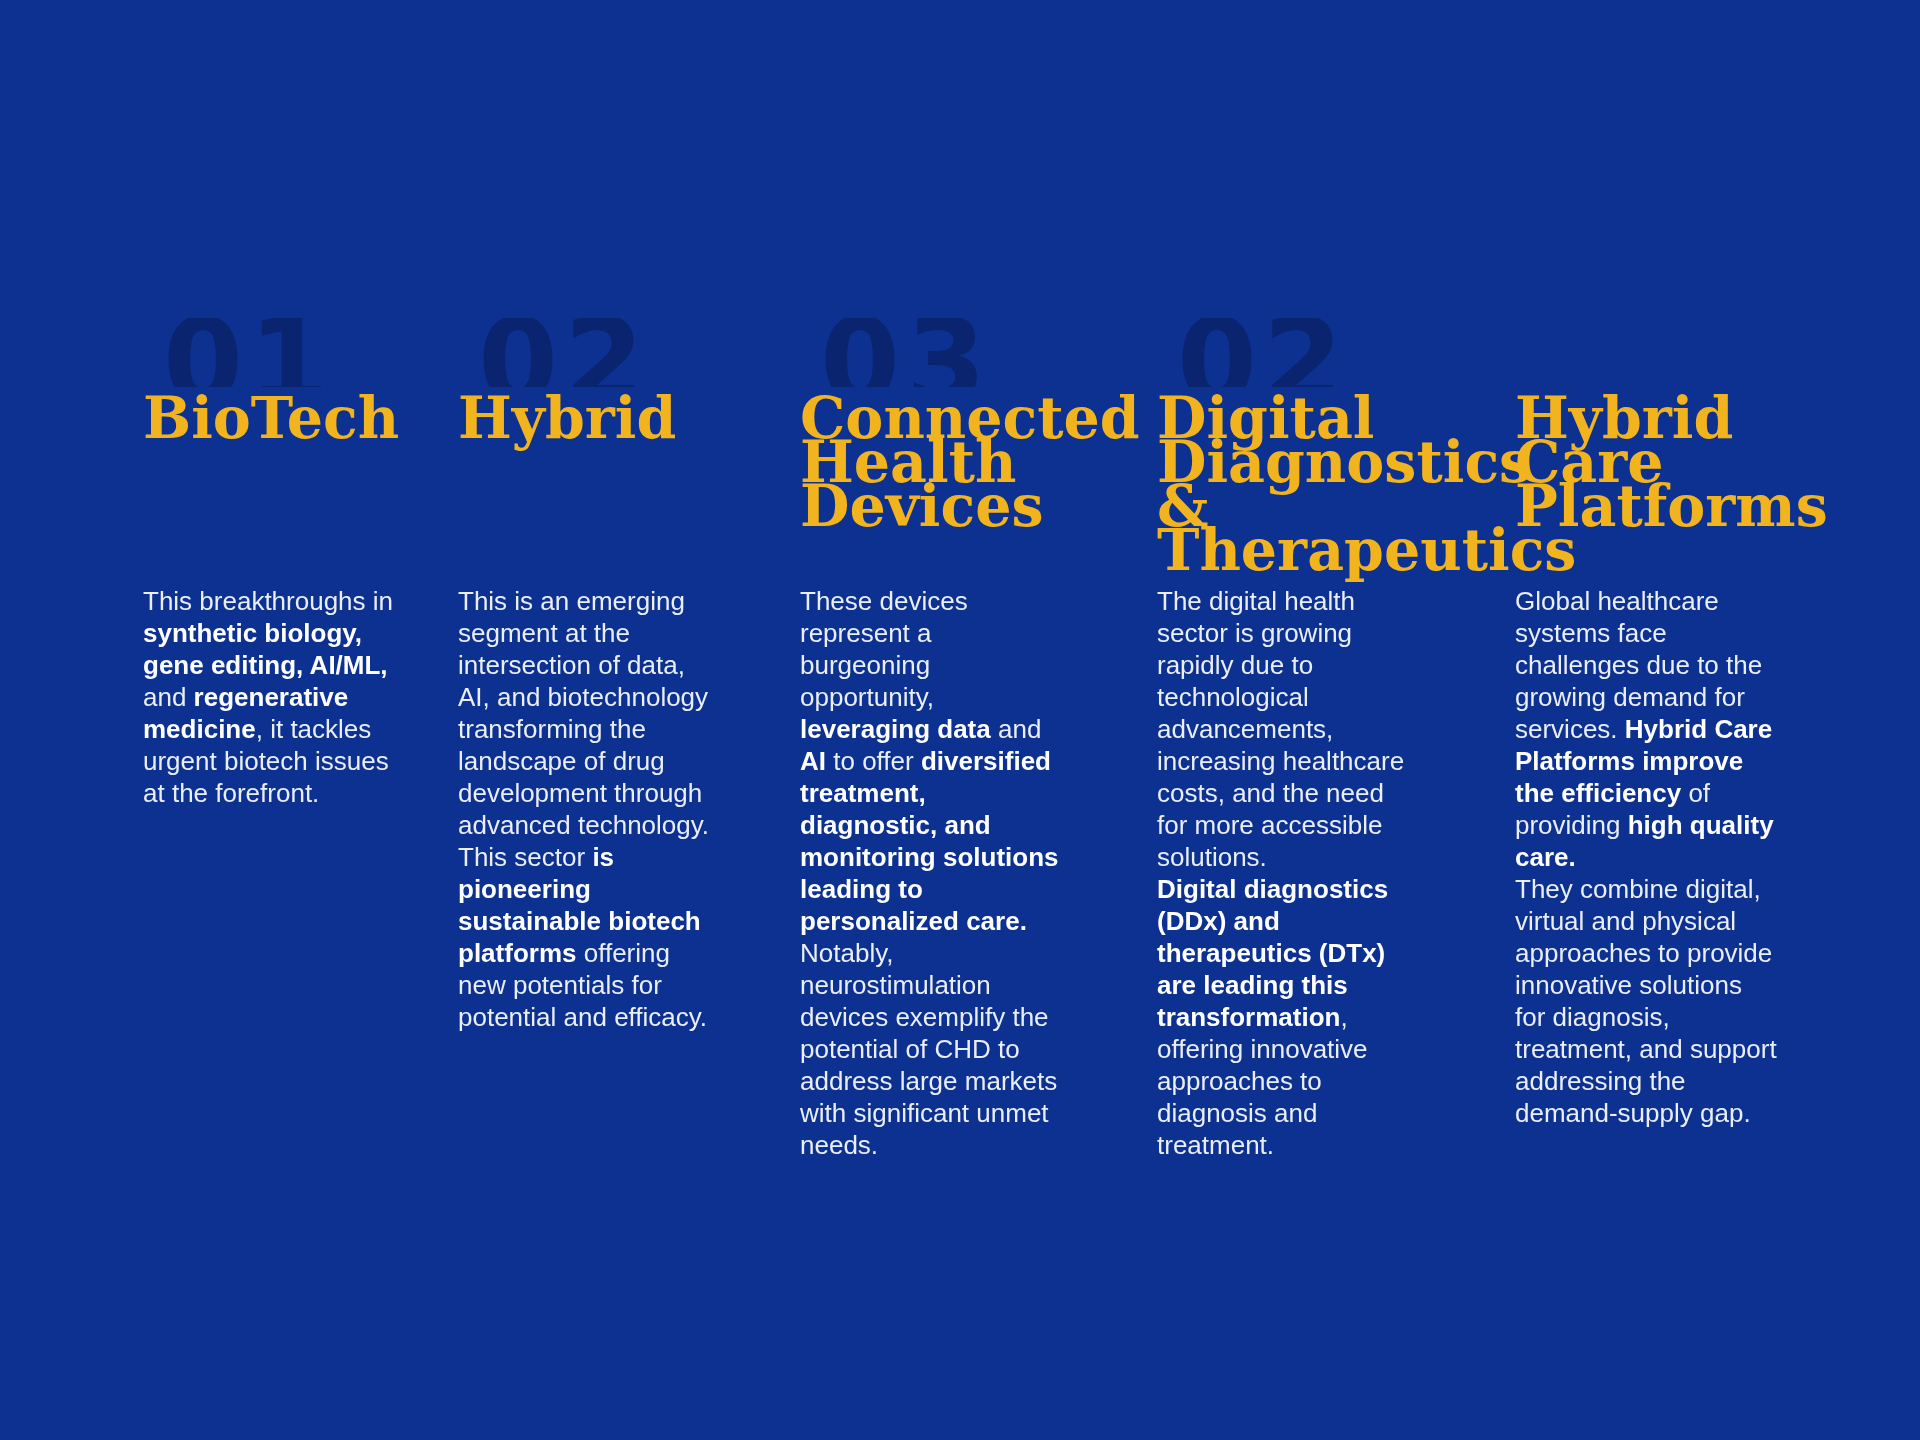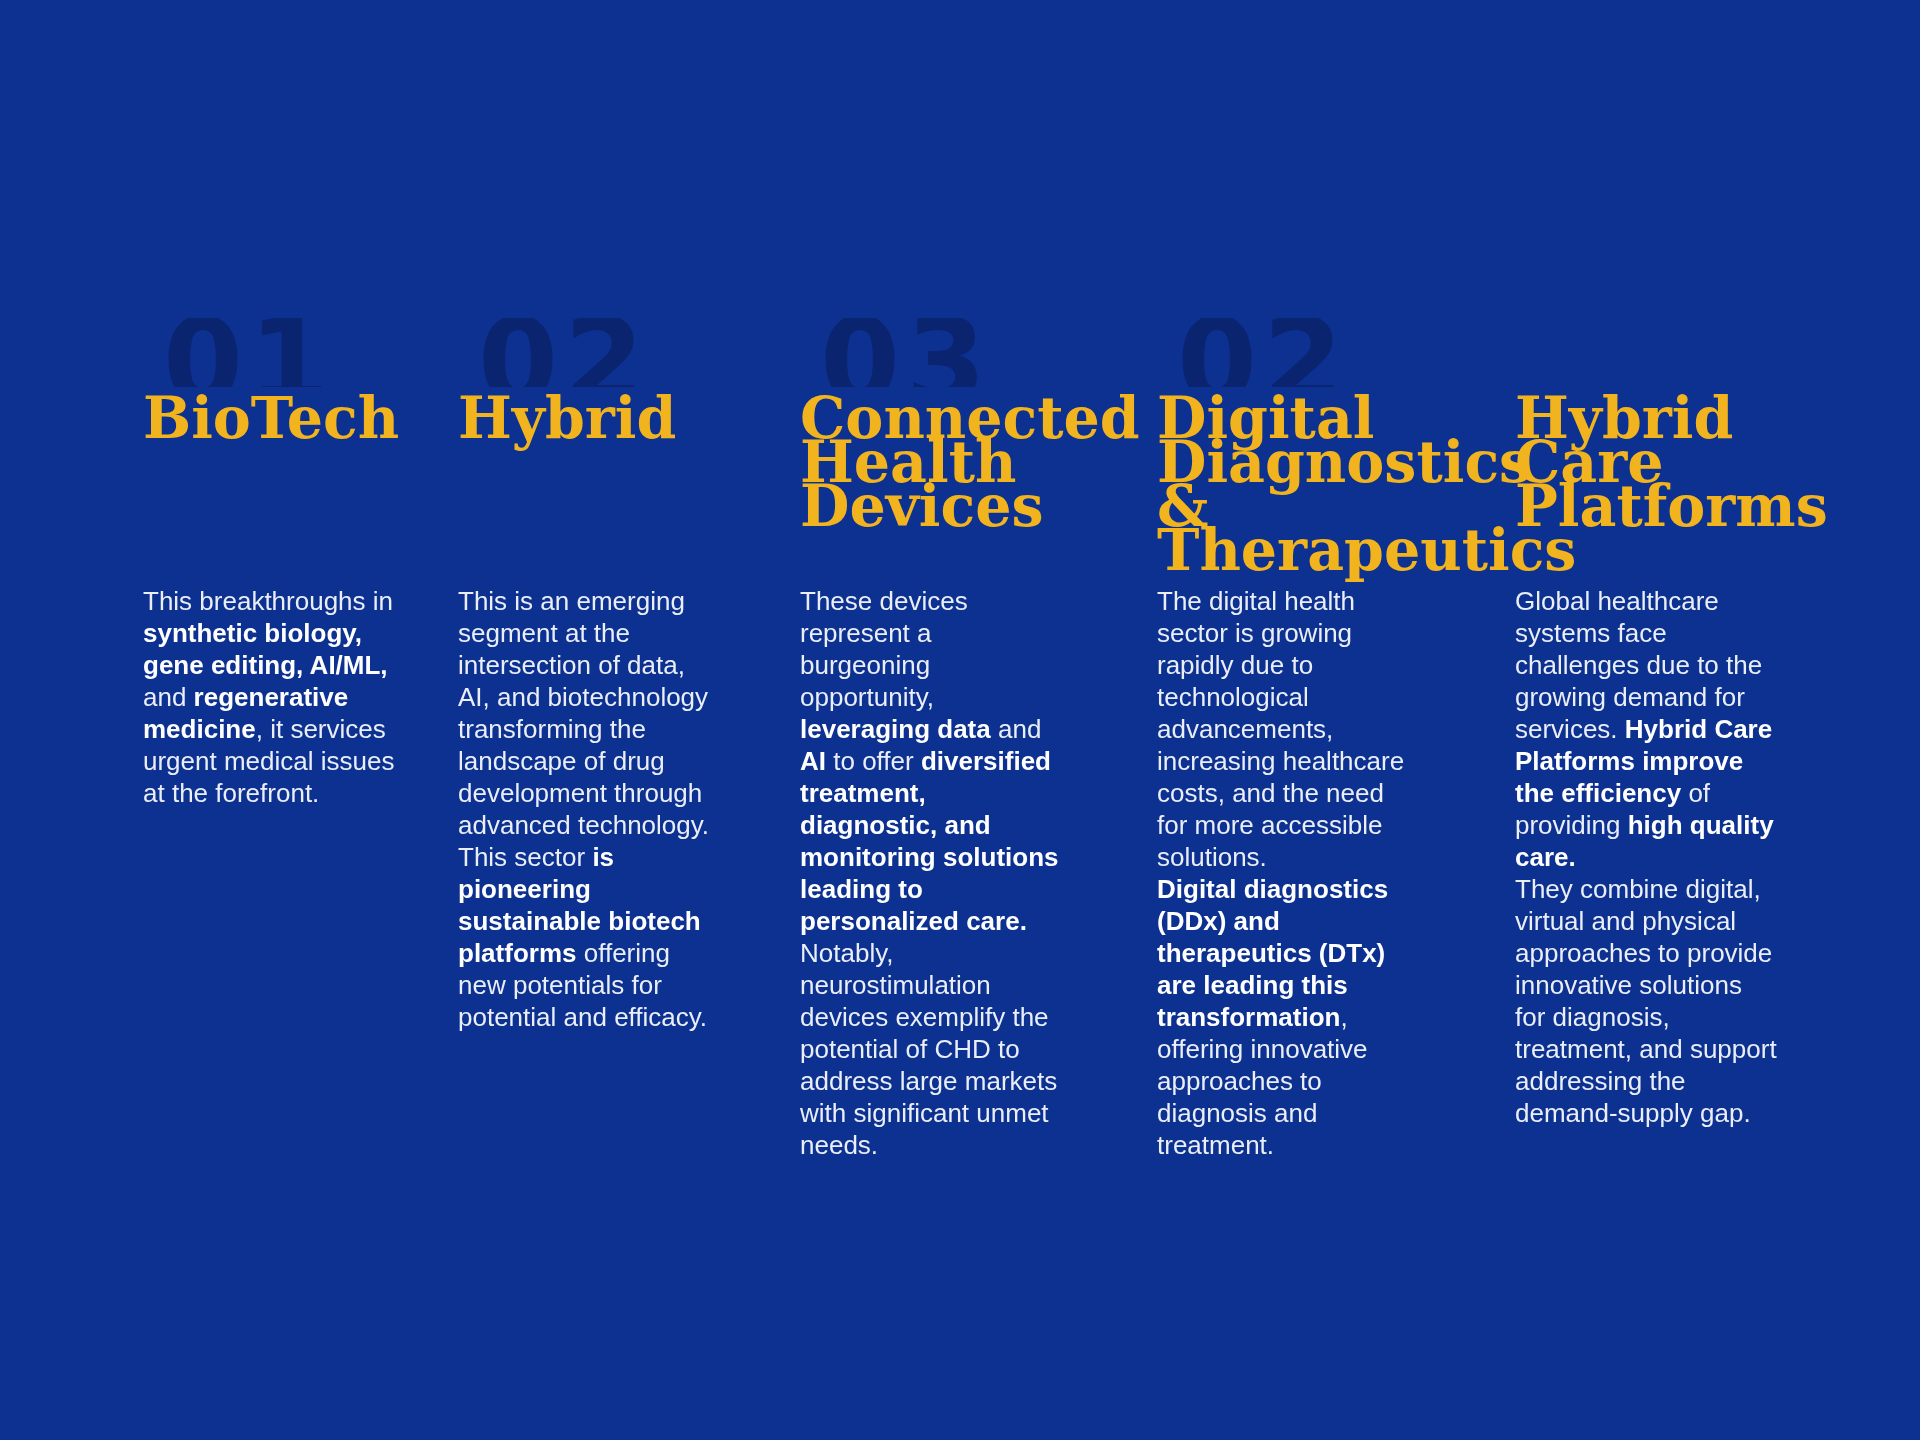--- a/index.html
+++ b/index.html
@@ -75,21 +75,21 @@
 <body>
 
 <div class="slide">
 
   <div class="col c1">
     <div class="num-clip">
       <span class="num">01</span>
     </div>
     <h2 class="title">BioTech</h2>
     <div class="body">
-        <p><span>This breakthroughs in </span><span class="bold">synthetic biology, gene editing, AI/ML,</span><span> and </span><span class="bold">regenerative medicine</span><span>, it services urgent medical issues at the forefront.</span></p>
+        <p><span>This breakthroughs in </span><span class="bold">synthetic biology, gene editing, AI/ML,</span><span> and </span><span class="bold">regenerative medicine</span><span>, it tackles urgent biotech issues at the forefront.</span></p>
       </div>
   </div>
 
   <div class="col c2">
     <div class="num-clip">
       <span class="num">02</span>
     </div>
     <h2 class="title">Hybrid</h2>
     <div class="body">
         <p><span>This is an emerging segment at the intersection of data, AI, and biotechnology transforming the landscape of drug development through advanced technology. This sector </span><span class="bold">is pioneering sustainable biotech platforms</span><span> offering new potentials for potential and efficacy.</span></p>

